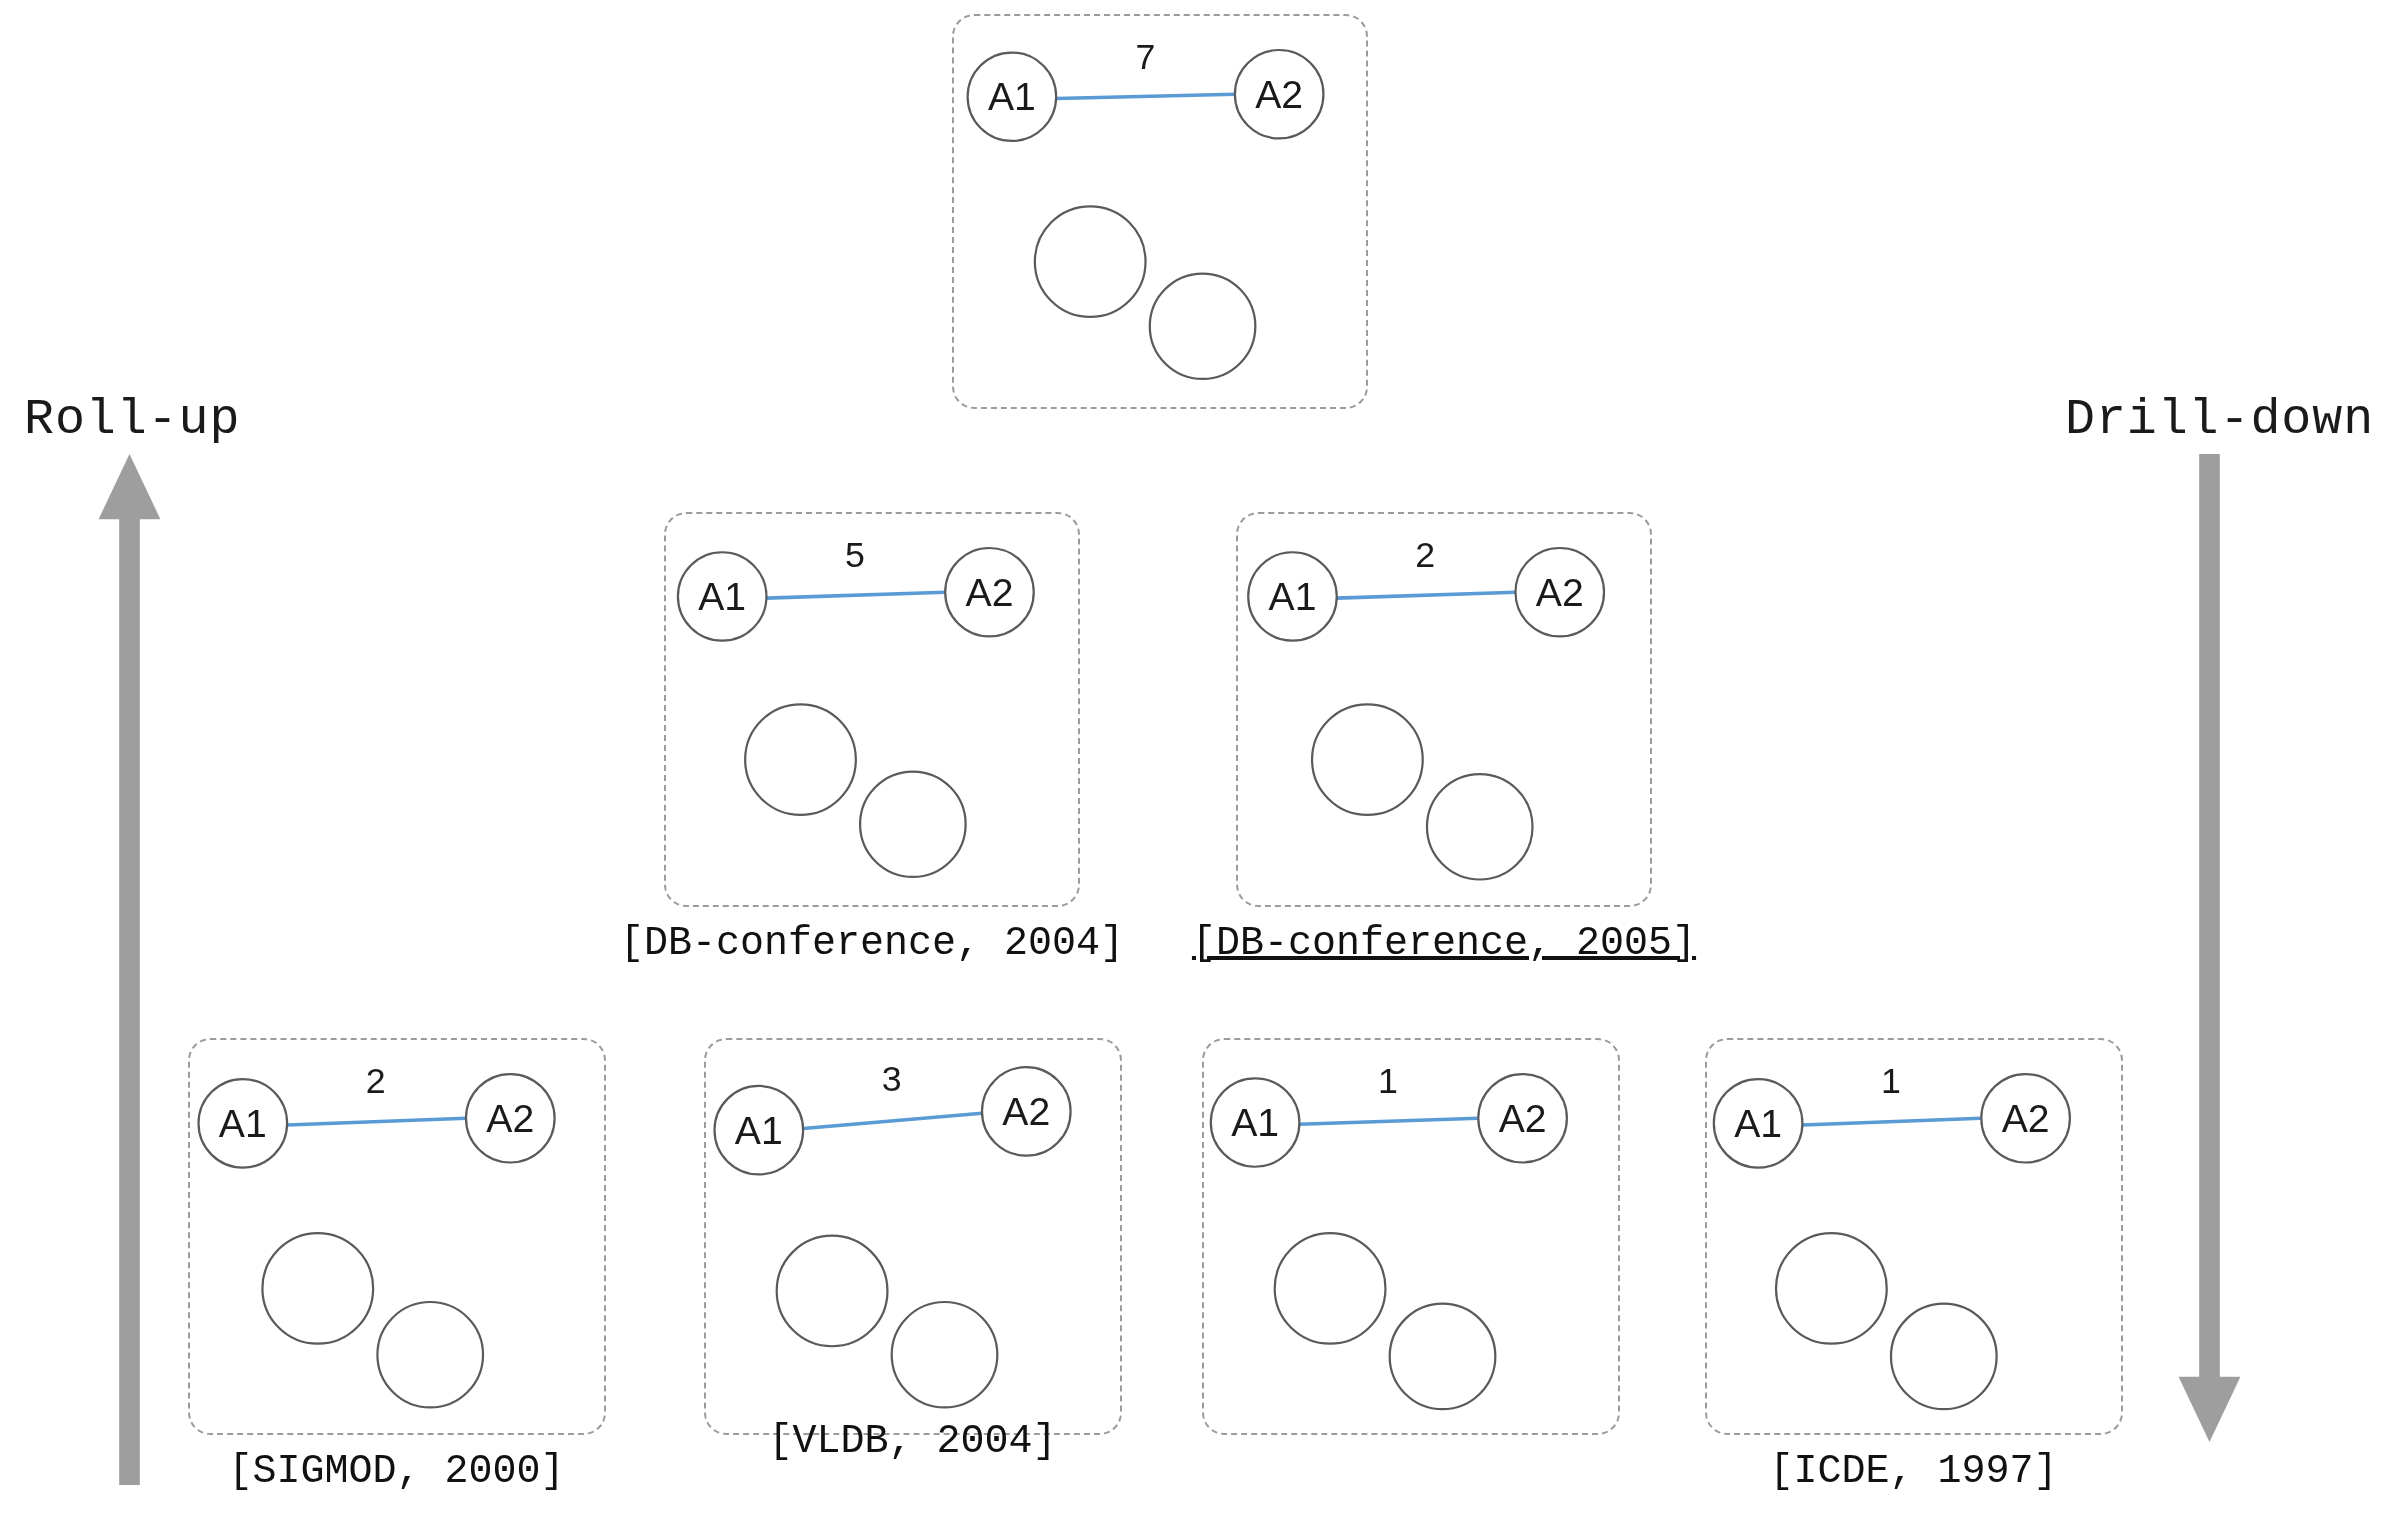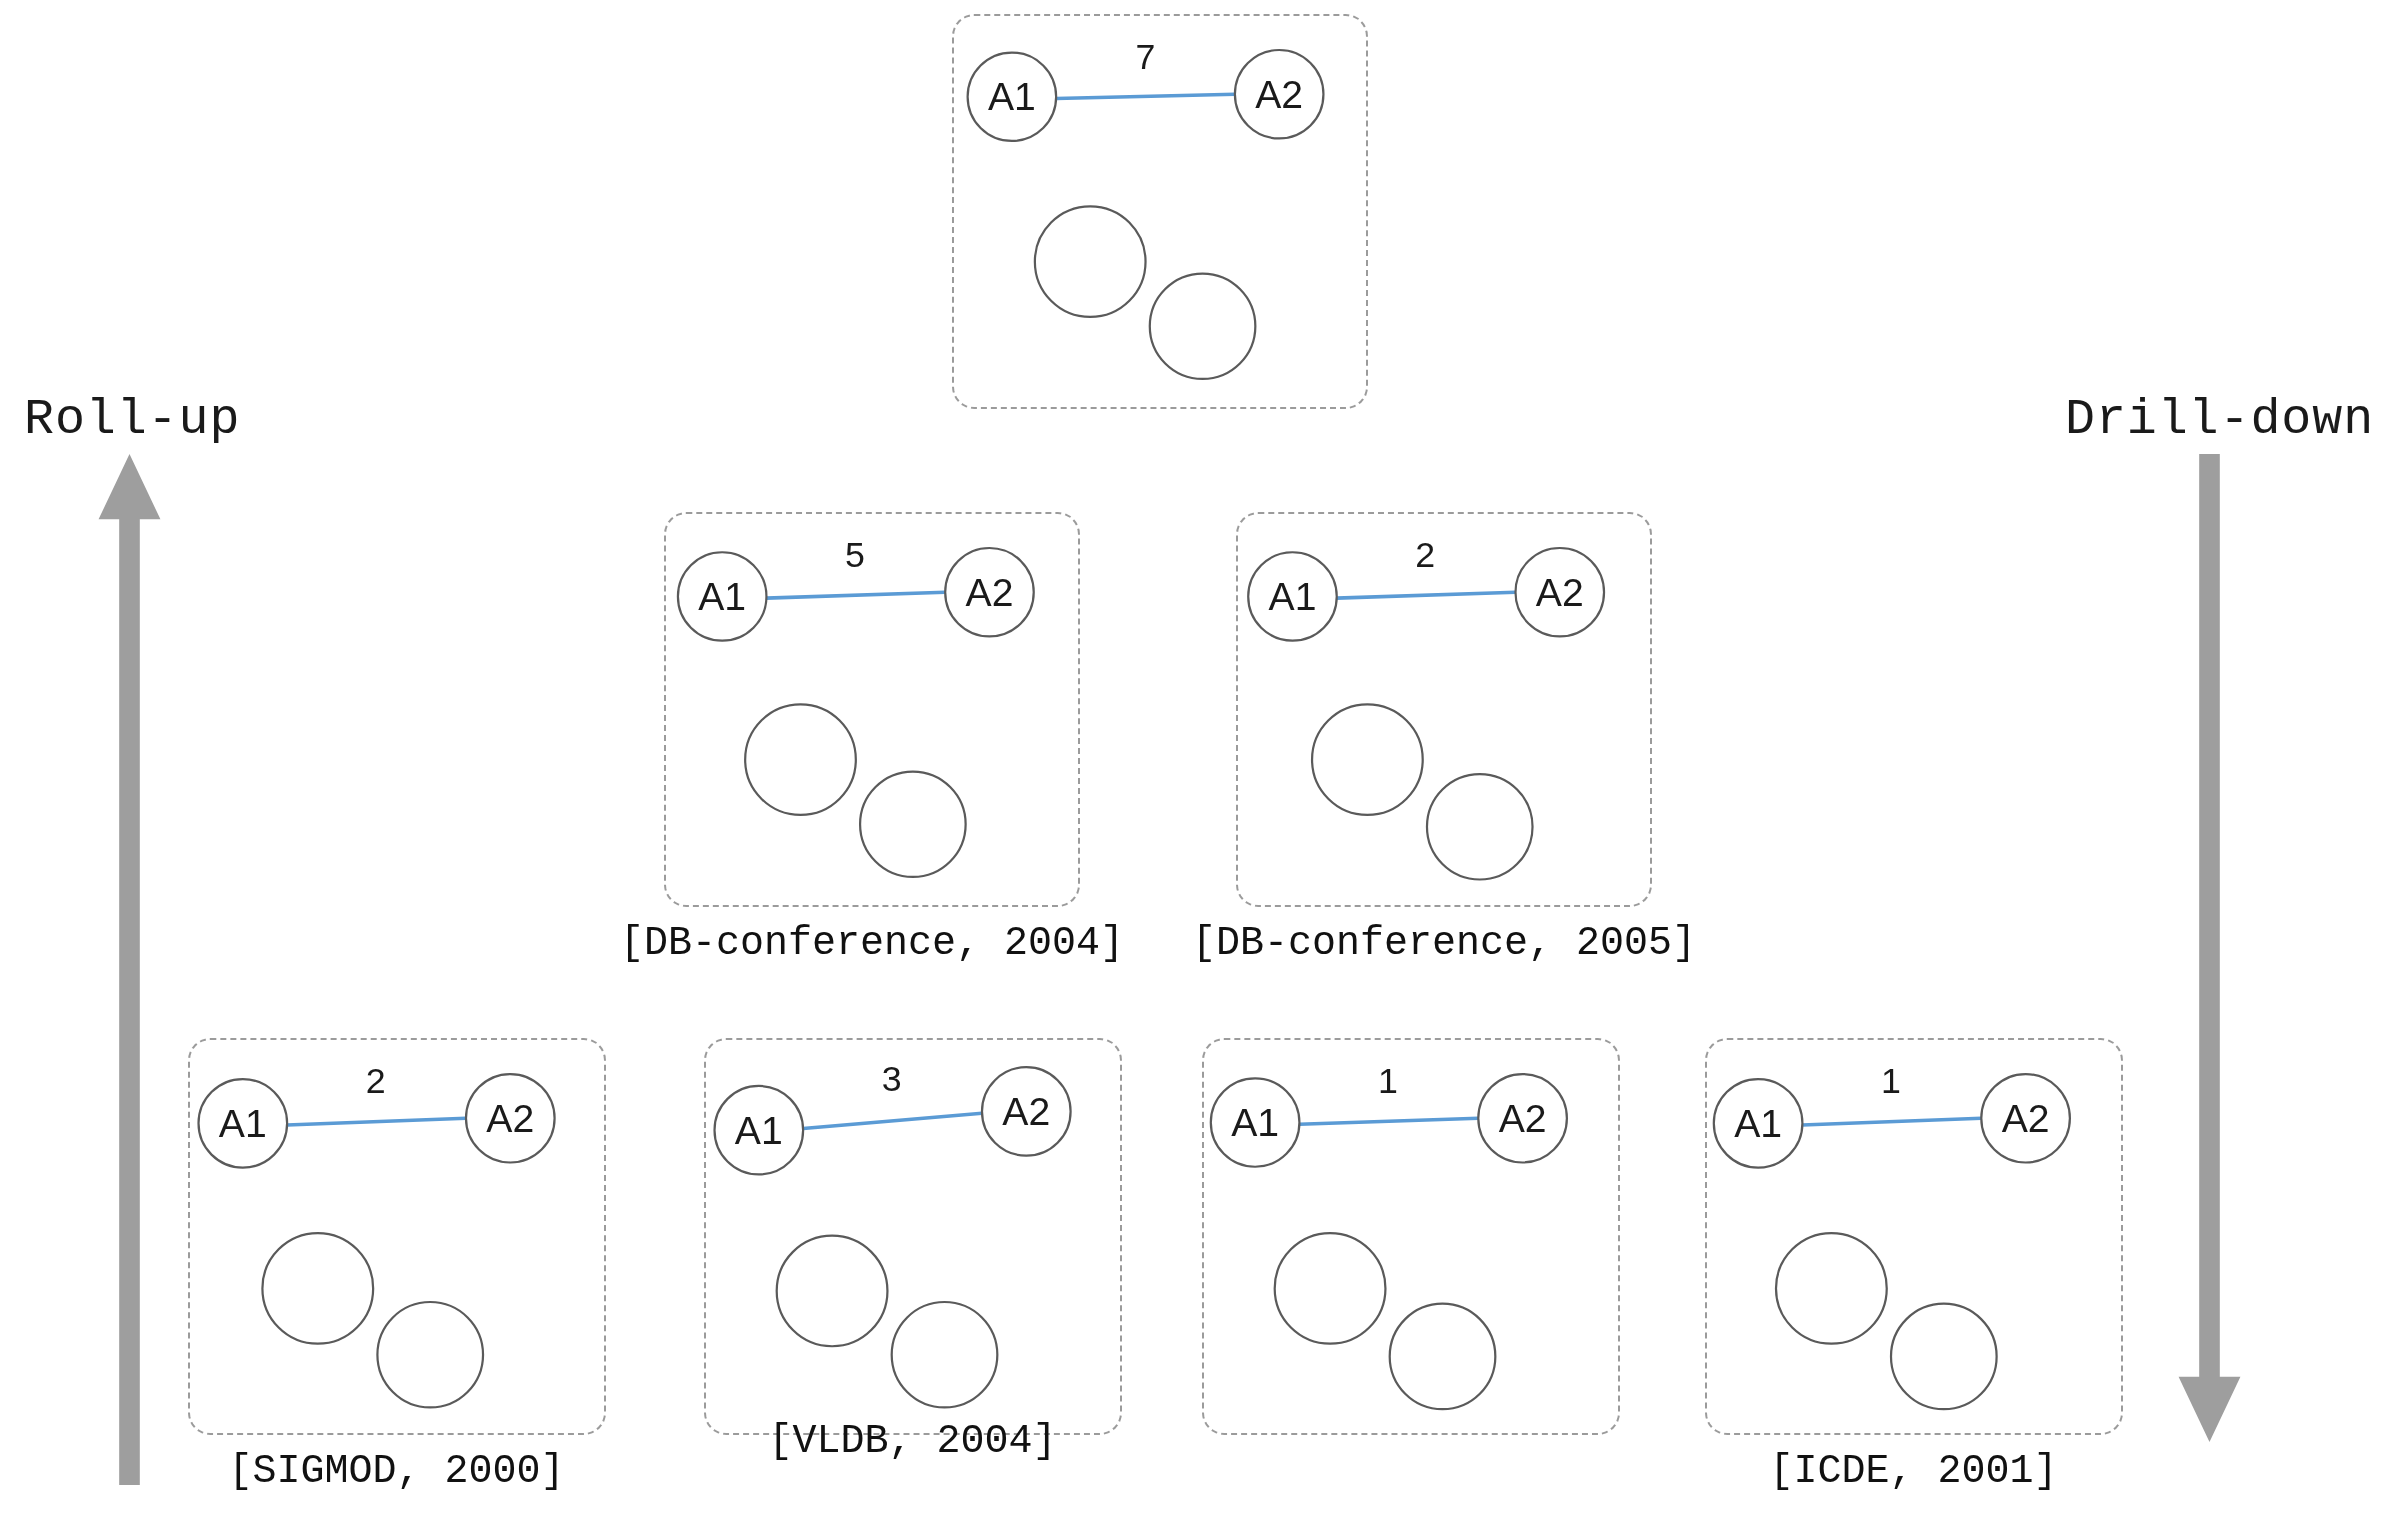--- a/index.html
+++ b/index.html
@@ -132,21 +132,21 @@
       <line class="edge-line" x1="116" y1="99" x2="326" y2="92"></line>
       <circle class="node-circle" cx="64" cy="97" r="52"></circle>
       <circle class="node-circle" cx="378" cy="92" r="52"></circle>
       <circle class="node-circle" cx="152" cy="289" r="65"></circle>
       <circle class="node-circle" cx="284" cy="368" r="62"></circle>
       <text class="node-label" x="64" y="97">A1</text>
       <text class="node-label" x="378" y="92">A2</text>
       <text class="edge-weight" x="220" y="62">2</text>
     </svg>
   </div>
-  <div class="cuboid-caption" style="left:1180px; top:921px; width:528px;">[DB-conference, 2005]</div>
+  <div class="cuboid-caption" style="left:1180px; top:921px; width:528px;text-decoration:underline;">[DB-conference, 2005]</div>
 
   <div class="cuboid" style="left:188px; top:1038px; width:418px; height:397px;">
     <svg class="graph-svg" viewBox="0 0 486 462" preserveAspectRatio="none">
       <line class="edge-line" x1="114" y1="100" x2="324" y2="92"></line>
       <circle class="node-circle" cx="62" cy="98" r="52"></circle>
       <circle class="node-circle" cx="376" cy="92" r="52"></circle>
       <circle class="node-circle" cx="150" cy="292" r="65"></circle>
       <circle class="node-circle" cx="282" cy="370" r="62"></circle>
       <text class="node-label" x="62" y="98">A1</text>
       <text class="node-label" x="376" y="92">A2</text>
@@ -187,16 +187,16 @@
       <line class="edge-line" x1="112" y1="100" x2="322" y2="92"></line>
       <circle class="node-circle" cx="60" cy="98" r="52"></circle>
       <circle class="node-circle" cx="374" cy="92" r="52"></circle>
       <circle class="node-circle" cx="146" cy="292" r="65"></circle>
       <circle class="node-circle" cx="278" cy="372" r="62"></circle>
       <text class="node-label" x="60" y="98">A1</text>
       <text class="node-label" x="374" y="92">A2</text>
       <text class="edge-weight" x="216" y="62">1</text>
     </svg>
   </div>
-  <div class="cuboid-caption" style="left:1679px; top:1449px; width:469px;">[ICDE, 2001]</div>
+  <div class="cuboid-caption" style="left:1679px; top:1449px; width:469px;">[ICDE, 1997]</div>
 
 </div>
 
 
 </body></html>

